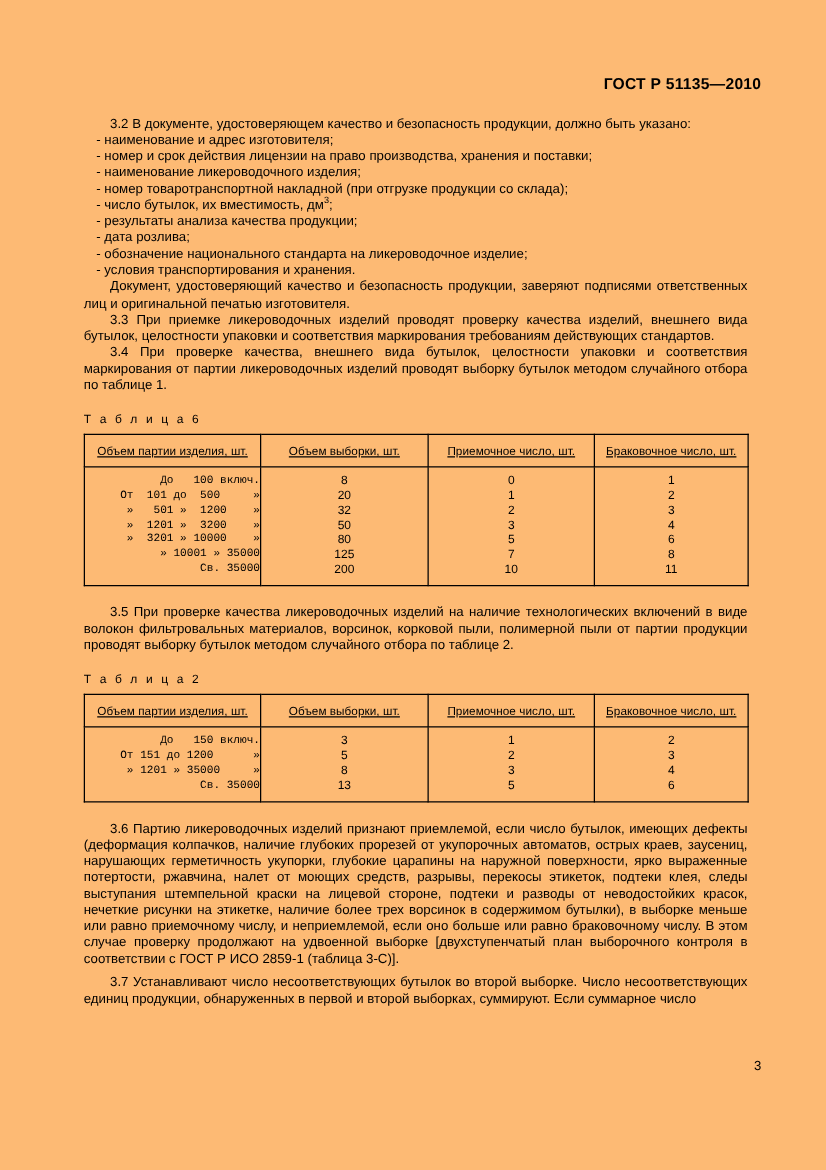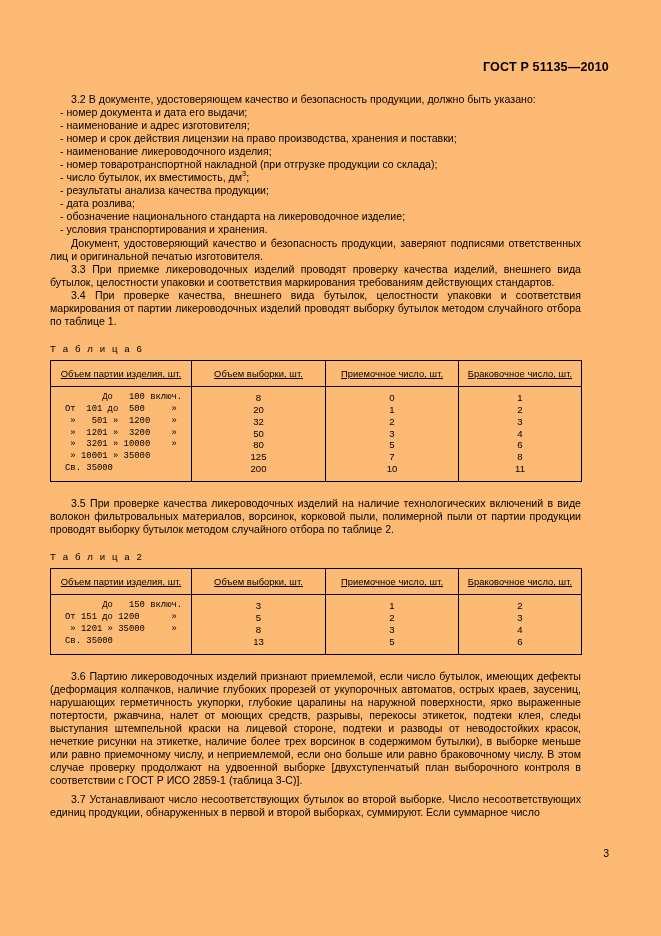--- a/index.html
+++ b/index.html
@@ -29,21 +29,21 @@
     text-align: right;
     font-size: 12.5px;
     font-weight: bold;
     letter-spacing: 0.2px;
   }
 
   
   .content {
     position: absolute;
     top: 93px;
-    left: 50px;
+    left: 67px;
     width: 531px;
   }
 
   p.para {
     margin: 0;
     font-size: 10.6px;
     line-height: 13.05px;
     text-align: justify;
     text-justify: inter-word;
     letter-spacing: 0.01px;
@@ -76,20 +76,21 @@
     border-collapse: collapse;
     width: 531px;
     table-layout: fixed;
     font-size: 9.5px;
   }
   table.gost th,
   table.gost td {
     border: 1px solid #000000;
     padding: 0;
     vertical-align: middle;
+    text-align: right;
   }
   table.gost th {
     font-weight: normal;
     text-align: center;
     height: 25px;
     font-size: 9.4px;
     letter-spacing: 0.05px;
     text-decoration: underline;
   }
   table.gost td.rangecell {
@@ -139,21 +140,20 @@
 </head>
 <body>
 
 <div class="page">
 
   <div class="header">ГОСТ Р 51135—2010</div>
 
   <div class="content">
 
     <p class="para indent">3.2  В документе, удостоверяющем качество и безопасность продукции, должно быть указано:</p>
-    <p class="para item">- номер документа и дата его выдачи;</p>
     <p class="para item">- наименование и адрес изготовителя;</p>
     <p class="para item">- номер и срок действия лицензии на право производства, хранения и поставки;</p>
     <p class="para item">- наименование ликероводочного изделия;</p>
     <p class="para item">- номер товаротранспортной накладной (при отгрузке продукции со склада);</p>
     <p class="para item"><span>- число бутылок, их вместимость, дм</span><sup>3</sup><span>;</span></p>
     <p class="para item">- результаты анализа качества продукции;</p>
     <p class="para item">- дата розлива;</p>
     <p class="para item">- обозначение национального стандарта на ликероводочное изделие;</p>
     <p class="para item">- условия транспортирования и хранения.</p>
 

